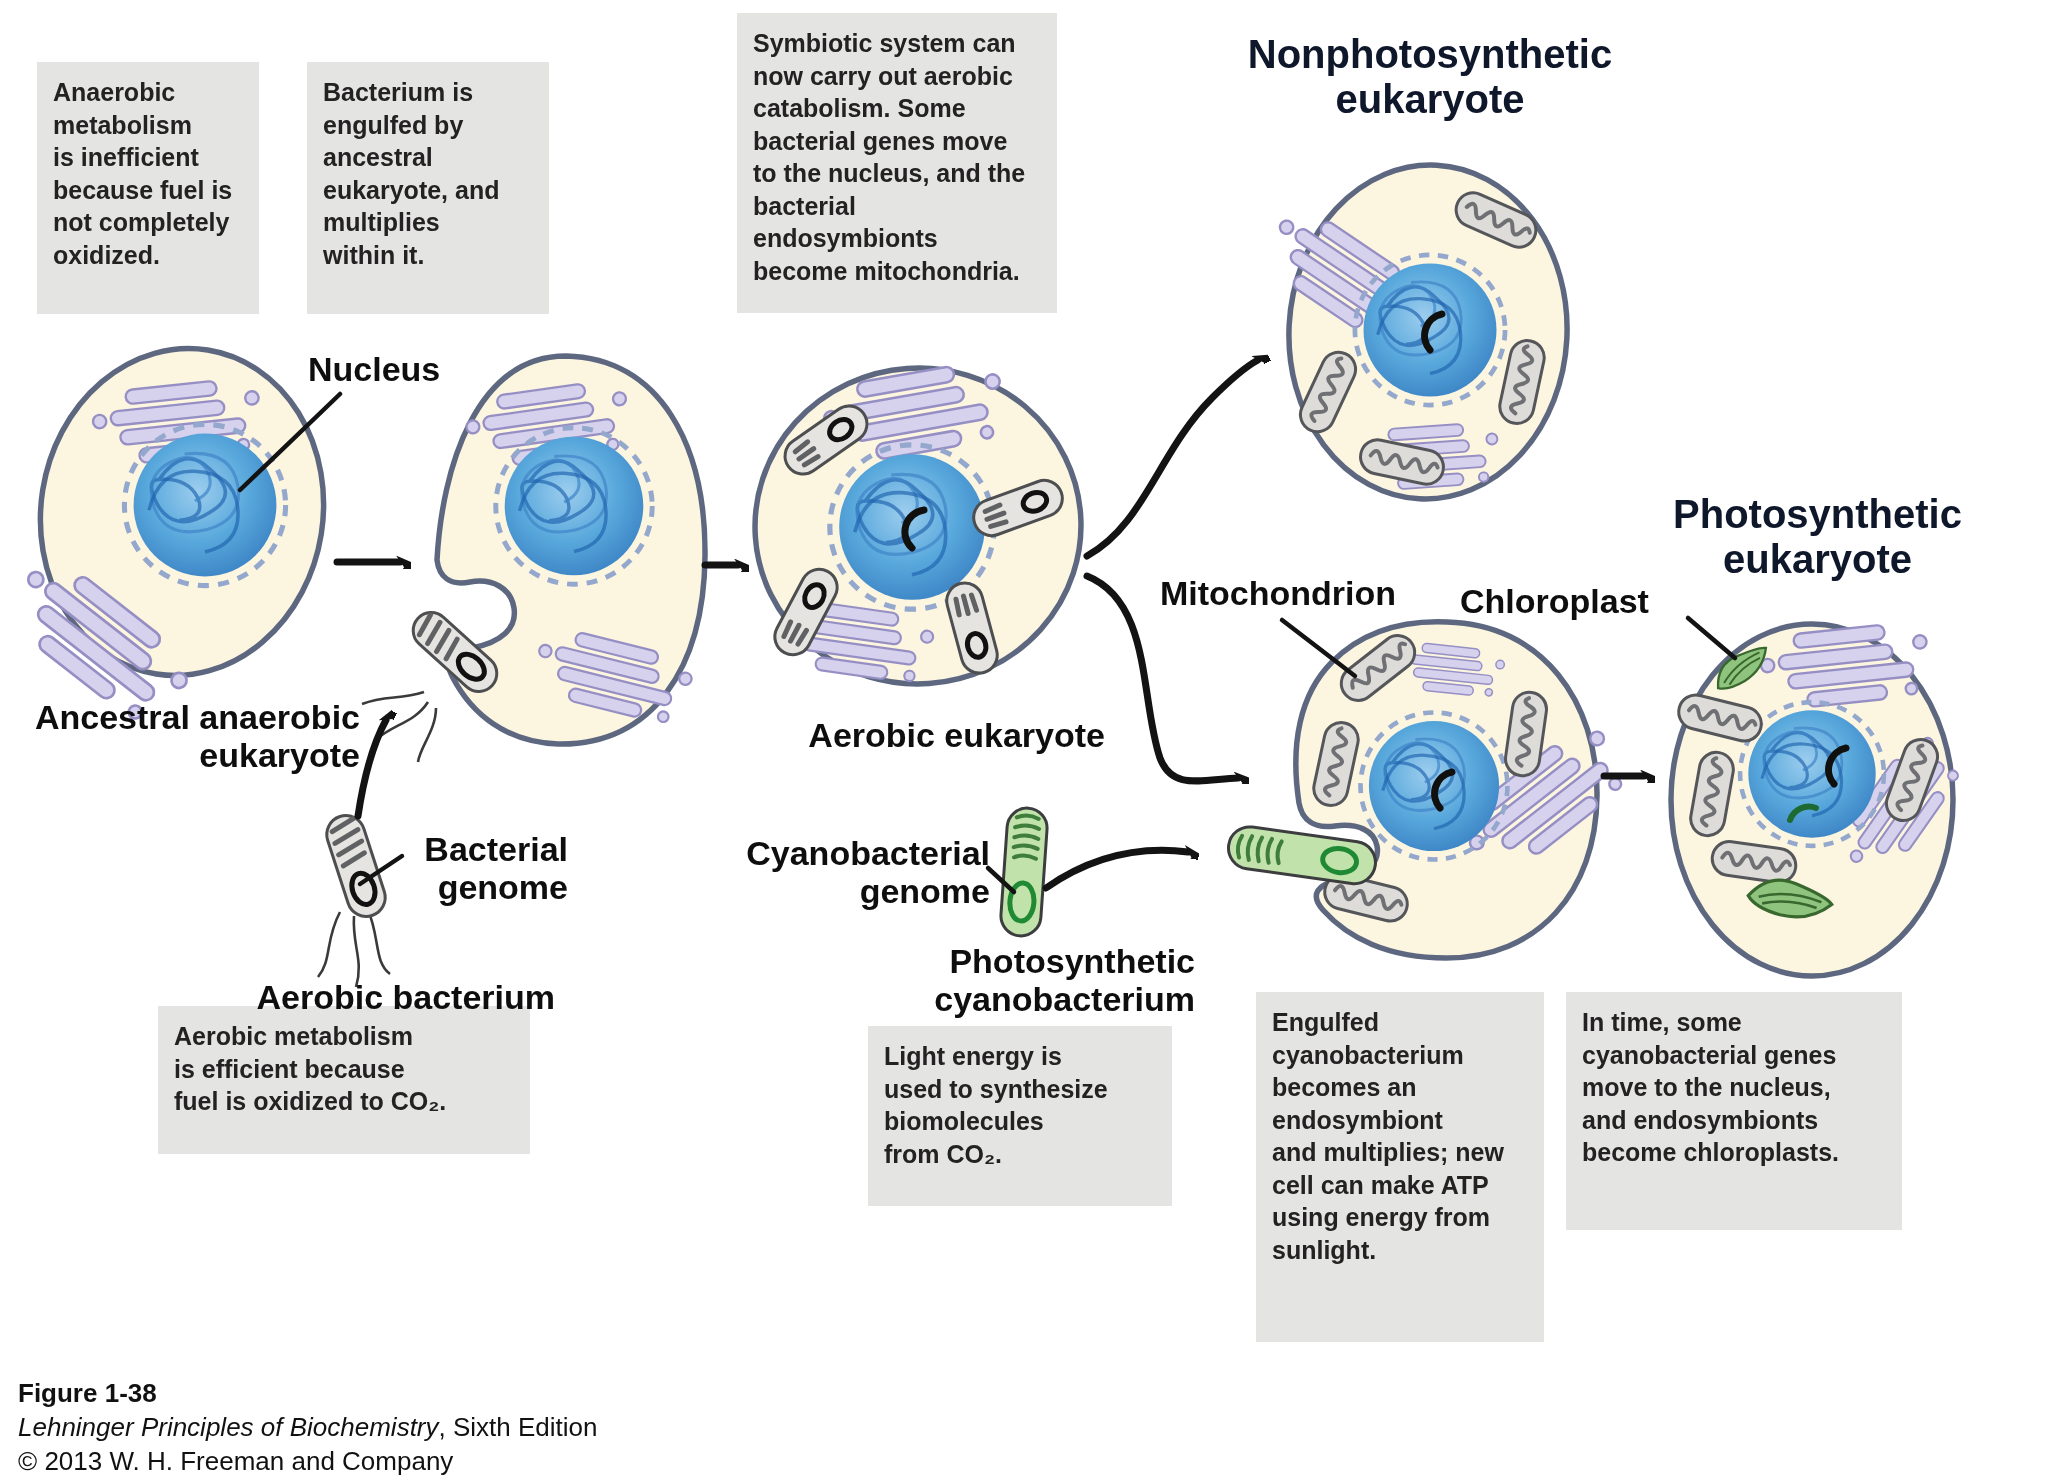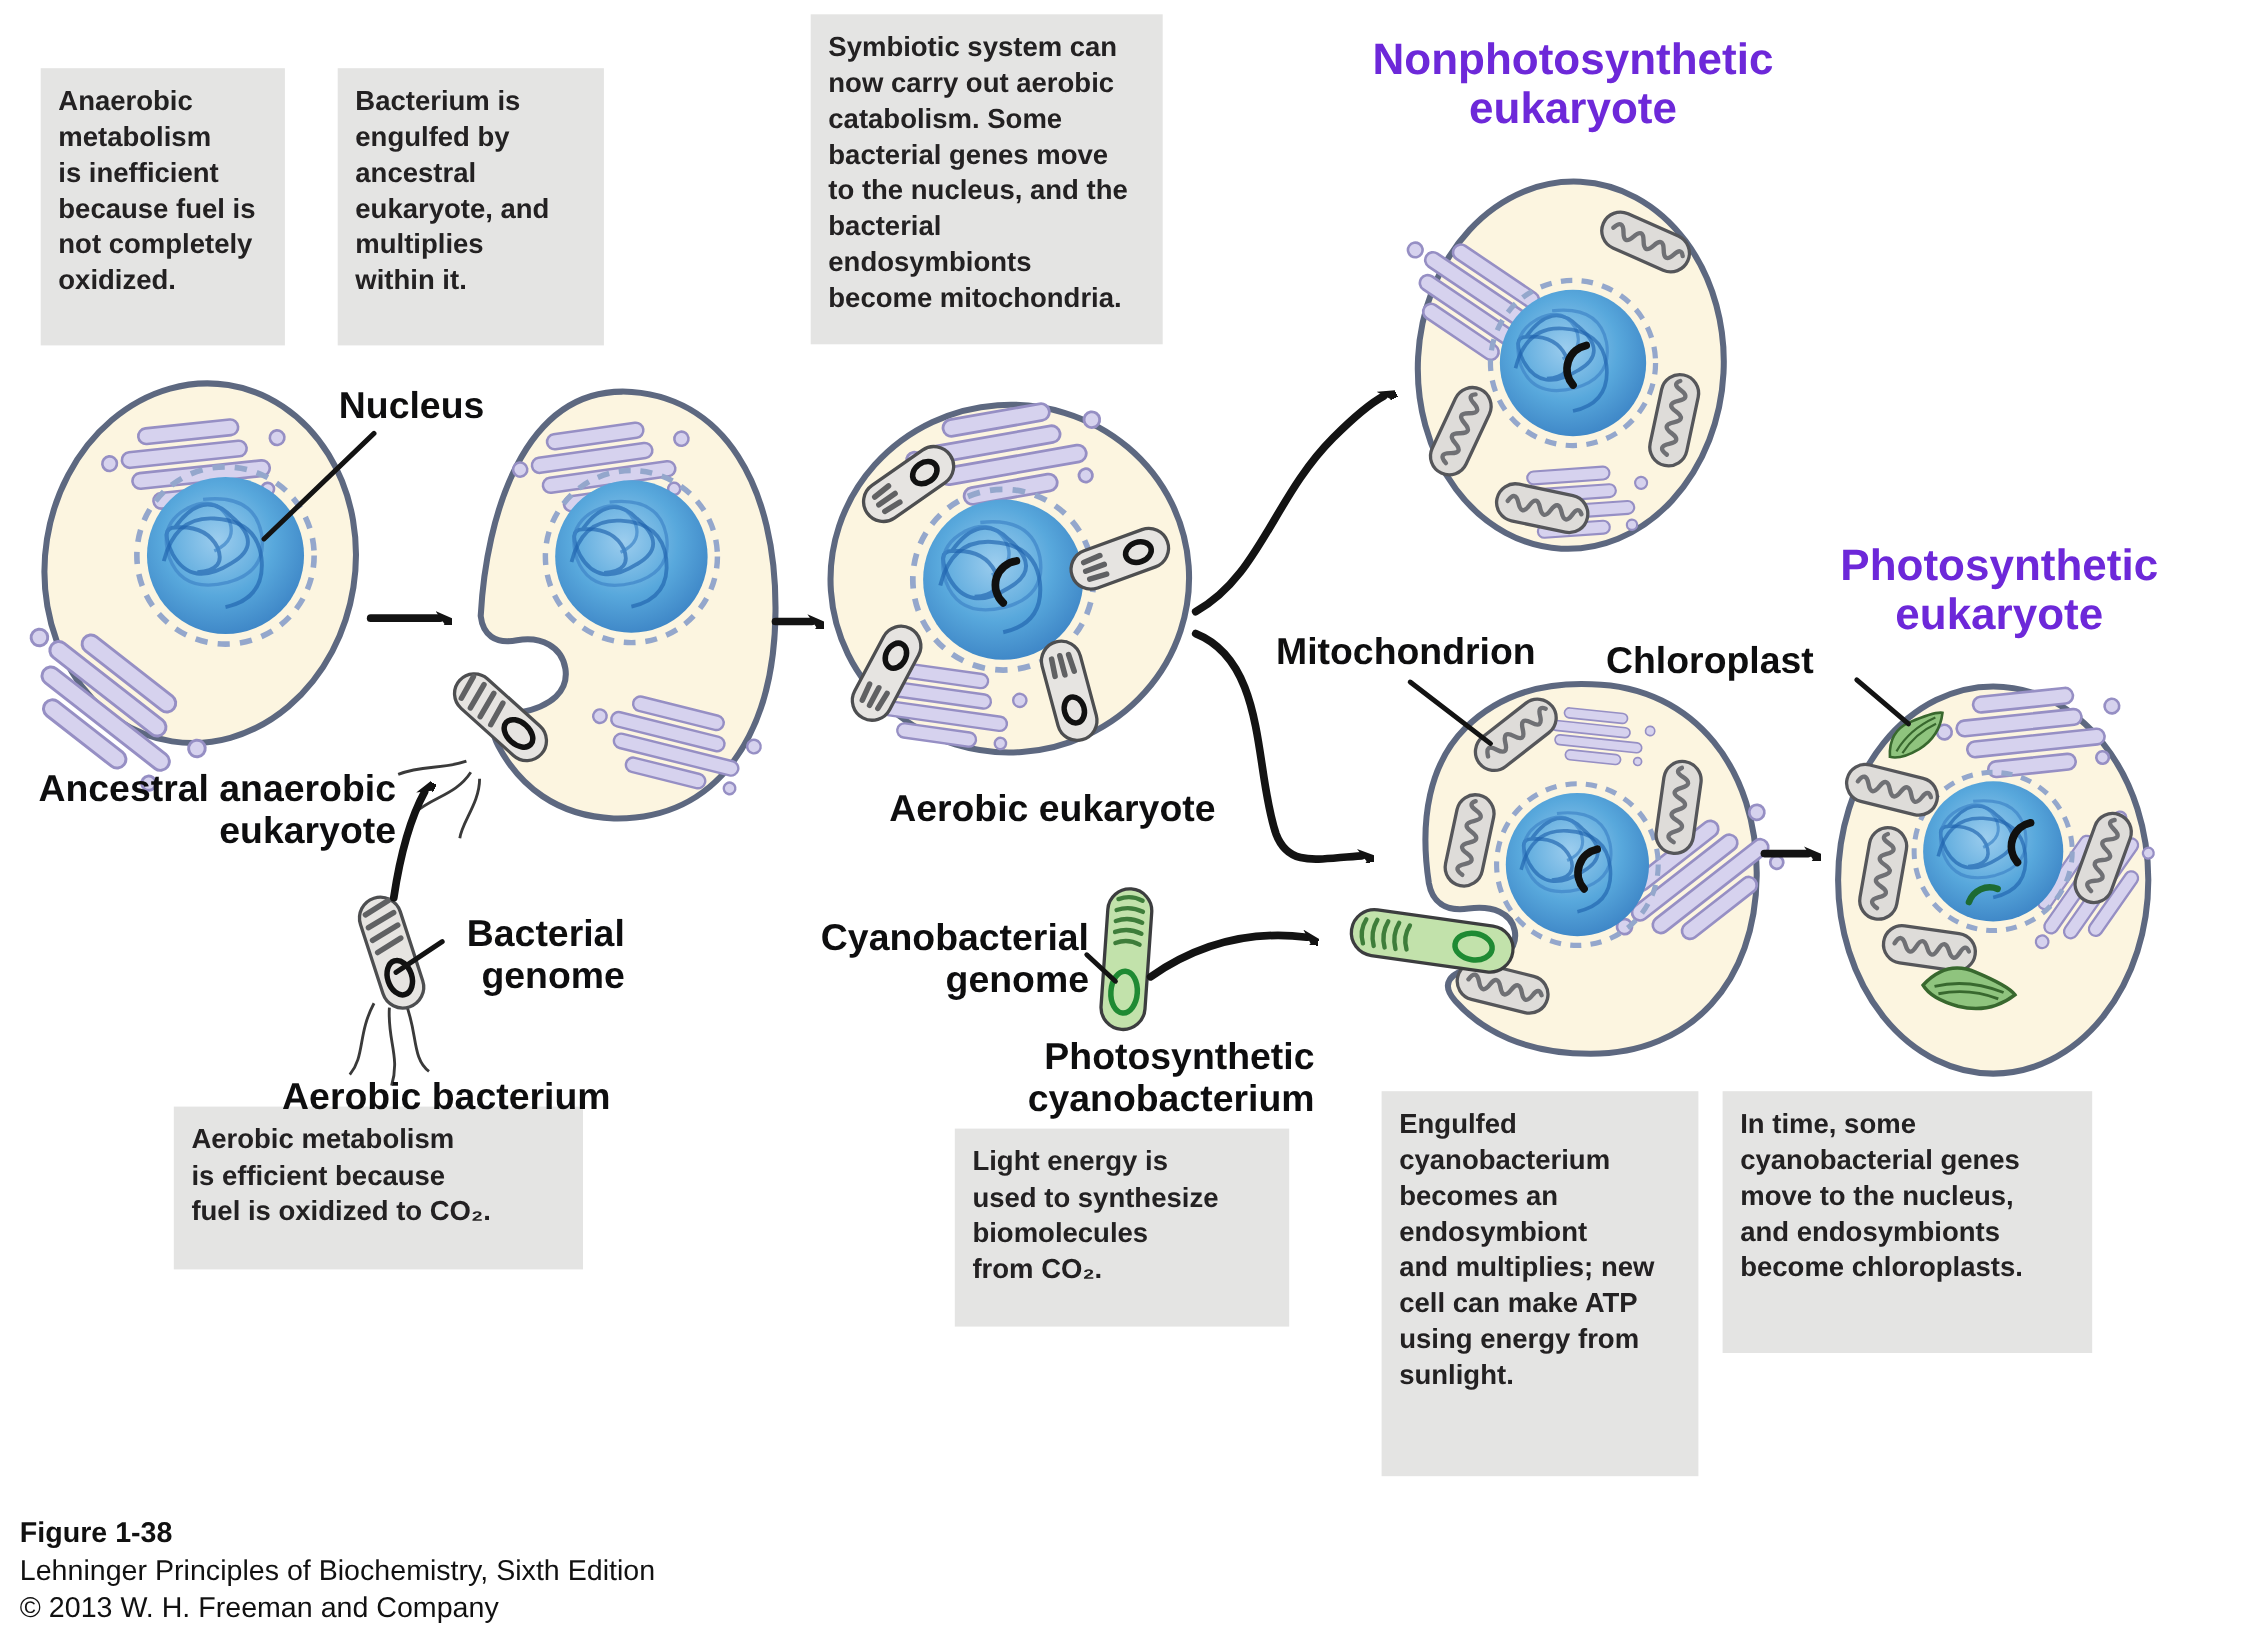--- a/index.html
+++ b/index.html
@@ -12,21 +12,21 @@
     position:absolute;background:#e4e4e3;color:#232122;
     font-weight:700;font-size:25px;line-height:1.3;
     padding:14px 16px;white-space:pre-line;box-sizing:border-box;
   }
   .lbl{
     position:absolute;color:#0e0e0f;font-weight:700;font-size:34px;line-height:1.12;
     white-space:pre-line;
   }
   .ctr{text-align:right;}
   .ttl{
-    position:absolute;color:#6d28d9;font-weight:700;font-size:40px;line-height:1.12;
+    position:absolute;color:#0f172a;font-weight:700;font-size:40px;line-height:1.12;
     text-align:center;white-space:pre-line;
   }
   .b1{left:37px;top:62px;width:222px;height:252px;}
   .b2{left:307px;top:62px;width:242px;height:252px;}
   .b3{left:737px;top:13px;width:320px;height:300px;}
   .b4{left:158px;top:1006px;width:372px;height:148px;}
   .b5{left:868px;top:1026px;width:304px;height:180px;}
   .b6{left:1256px;top:992px;width:288px;height:350px;}
   .b7{left:1566px;top:992px;width:336px;height:238px;}
   .lbl-nucleus{left:308px;top:350px;}
@@ -36,21 +36,21 @@
   .lbl-aeuk{left:715px;top:716px;width:390px;}
   .lbl-cgenome{left:735px;top:834px;width:255px;}
   .lbl-pcyano{left:855px;top:942px;width:340px;}
   .lbl-mito{left:1160px;top:574px;}
   .lbl-chloro{left:1460px;top:582px;}
   .ttl-nonphoto{left:1235px;top:32px;width:390px;}
   .ttl-photo{left:1645px;top:492px;width:345px;}
   .footer{position:absolute;left:18px;color:#111;}
   .f1{top:1378px;font-weight:700;font-size:26px;}
   .f2{top:1412px;font-size:26px;}
-  .f2 .it{}
+  .f2 .it{font-style:italic;}
   .f3{top:1446px;font-size:26px;}
   
   .cell{fill:#fcf5e0;stroke:#5d6880;stroke-width:5.5;}
   .er{fill:#d6d2ee;stroke:#968fc4;stroke-width:2.5;}
   .mitoBody{fill:#dedcd9;stroke:#55565a;stroke-width:3;}
   .cristae{fill:none;stroke:#6f7074;stroke-width:4;stroke-linecap:round;}
   .bactBody{fill:#e6e4e1;stroke:#4d4e50;stroke-width:3;}
   .stripe{stroke:#606163;stroke-width:5;stroke-linecap:round;fill:none;}
   .ringB{fill:none;stroke:#111111;stroke-width:5;}
   .cyanoBody{fill:#c2e2ab;stroke:#3c3d3f;stroke-width:3;}

